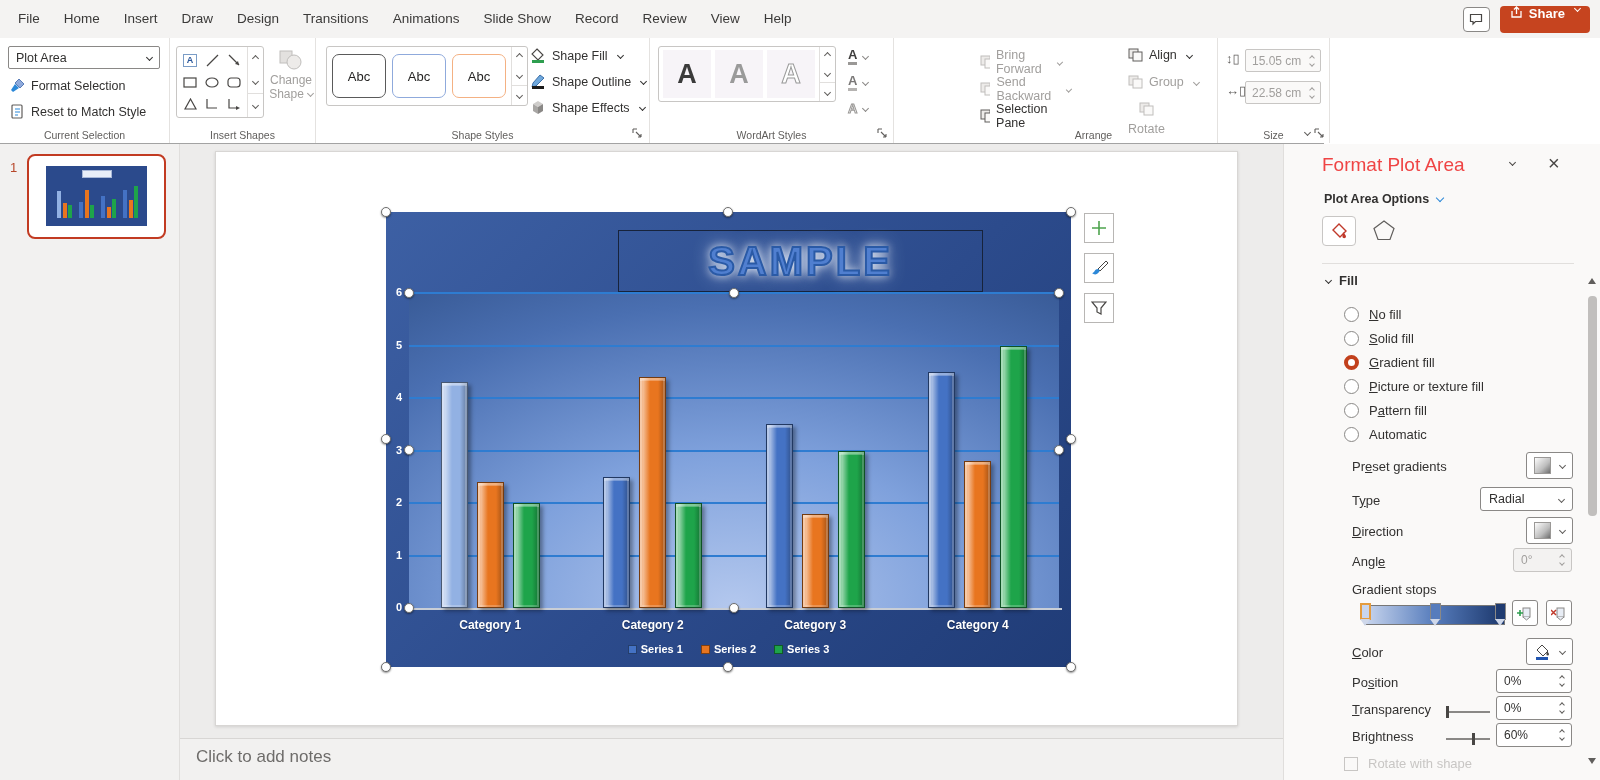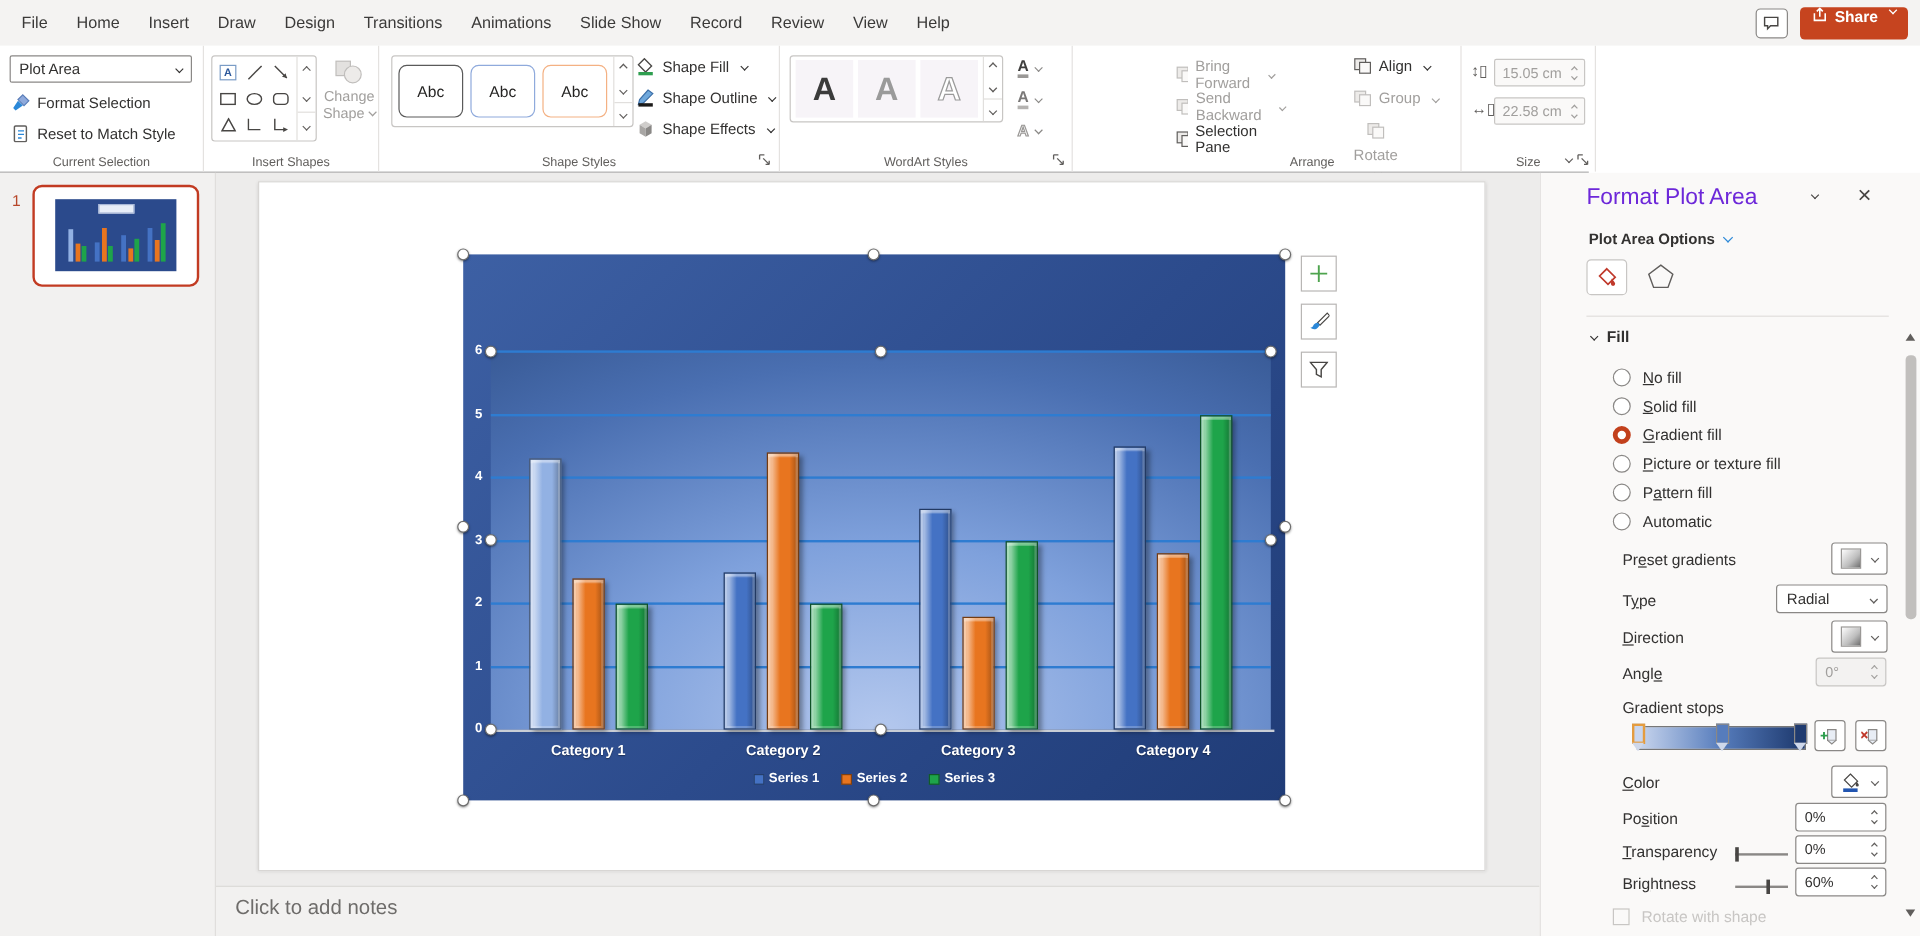--- a/index.html
+++ b/index.html
@@ -70,21 +70,21 @@
   .legend-item{display:flex;align-items:center}
   .legend-swatch{display:inline-block;width:9px;height:9px;margin-right:4px;border:1px solid rgba(0,0,0,.45)}
   .handle{position:absolute;width:10px;height:10px;border-radius:50%;background:#fff;border:1px solid #6E6E6E;box-shadow:0 1px 2px rgba(0,0,0,.45);z-index:3}
   .chart-title-box{position:absolute;left:232px;top:18px;width:365px;height:62px;border:1px solid #17233B;display:flex;align-items:center;justify-content:center;z-index:2}
   .chart-title{font-size:40px;font-weight:bold;letter-spacing:3px;color:#507FD0;-webkit-text-stroke:2px #2A5AA6;text-shadow:0 0 8px rgba(255,255,255,.95),0 0 18px rgba(215,232,255,.95)}
   .chart-tools{position:absolute;left:868px;top:61px;display:flex;flex-direction:column;gap:10px;z-index:4}
   .ctool{width:30px;height:30px;background:#fff;border:1px solid #B8B6B4;display:flex;align-items:center;justify-content:center}
 
   
   .pane{position:absolute;left:1283px;top:144px;width:317px;height:636px;background:#FAF9F8;border-left:1px solid #E0DEDC;overflow:hidden}
-  .pane-title{position:absolute;left:38px;top:10px;font-size:19px;color:#6d28d9}
+  .pane-title{position:absolute;left:38px;top:10px;font-size:19px;color:#ef4444}
   .pane-collapse{position:absolute;left:222px;top:16px;color:#484644}
   .pane-close{position:absolute;left:264px;top:8px;font-size:20px;color:#484644}
   .pane-opts{position:absolute;left:40px;top:48px;font-size:12.5px;font-weight:bold;color:#323130}
   .pane-opts .chev{color:#2B88D8;width:6px;height:6px}
   .tabicon{position:absolute;top:72px;display:flex;align-items:center;justify-content:center}
   .tabicon.selected{left:38px;width:34px;height:30px;border:1px solid #C8C6C4;border-radius:4px;background:#fff}
   .tabicon.fx{left:86px;width:28px;height:28px}
   .pane-div{position:absolute;left:38px;top:119px;width:252px;border-top:1px solid #E1DFDD}
   .sec-head{position:absolute;left:42px;top:129px;font-size:13px;font-weight:bold;color:#323130;display:flex;align-items:center;gap:8px}
   .radio-row{position:absolute;left:60px;display:flex;align-items:center;height:20px}
@@ -417,20 +417,23 @@
         <div style="position: absolute; left: 82.5px; top: 34.3px; width: 4px; height: 17.7px; background: rgb(232, 117, 31);"></div>
         <div style="position: absolute; left: 88px; top: 20.3px; width: 4px; height: 31.7px; background: rgb(30, 164, 74);"></div>
       </div>
   </div>
 </div>
 
 <div class="canvas">
   <div class="slide">
     <div class="chart" id="chart">
       <div class="plot"></div>
+      <div class="chart-title-box">
+        <span class="chart-title">SAMPLE</span>
+      </div>
     <div class="ytick" style="left: 0px; top: 389px;">0</div>
         <div class="gridline" style="left: 23px; top: 342.5px; width: 650px;"></div>
         <div class="ytick" style="left: 0px; top: 336.5px;">1</div>
         <div class="gridline" style="left: 23px; top: 290px; width: 650px;"></div>
         <div class="ytick" style="left: 0px; top: 284px;">2</div>
         <div class="gridline" style="left: 23px; top: 237.5px; width: 650px;"></div>
         <div class="ytick" style="left: 0px; top: 231.5px;">3</div>
         <div class="gridline" style="left: 23px; top: 185px; width: 650px;"></div>
         <div class="ytick" style="left: 0px; top: 179px;">4</div>
         <div class="gridline" style="left: 23px; top: 132.5px; width: 650px;"></div>

